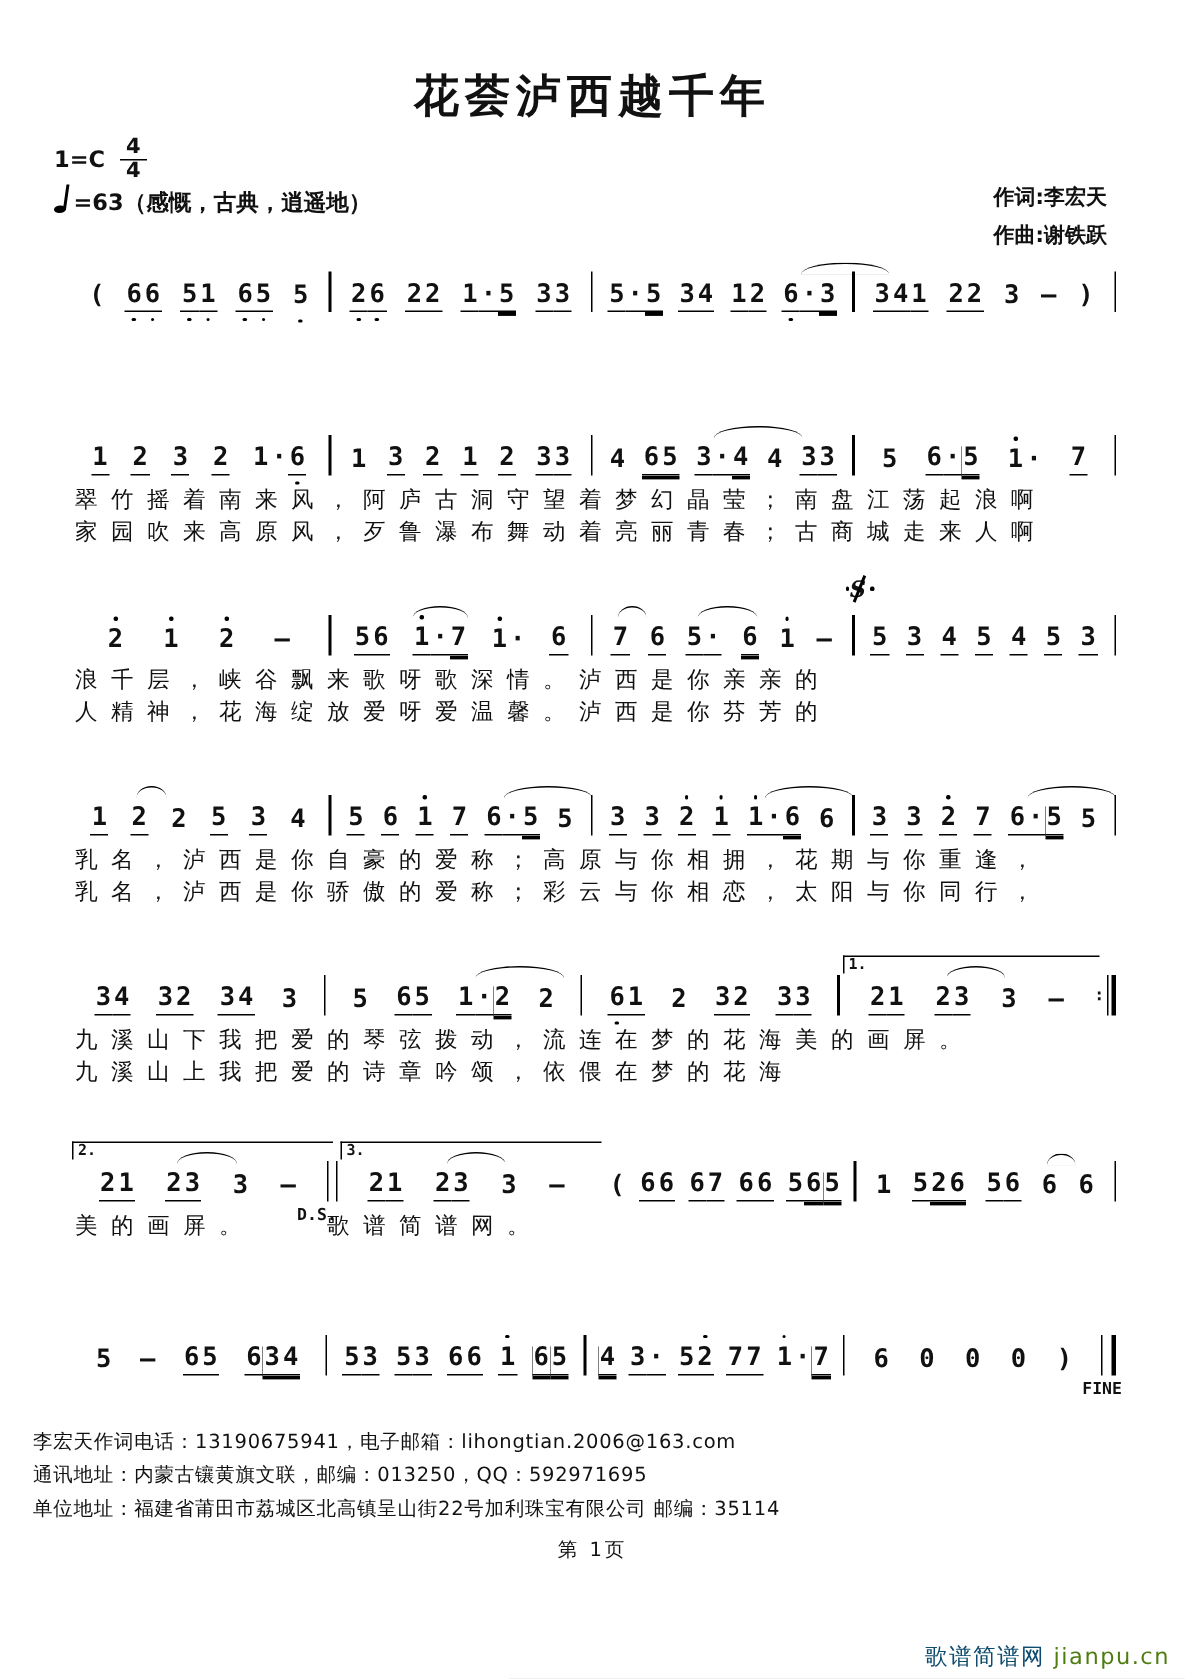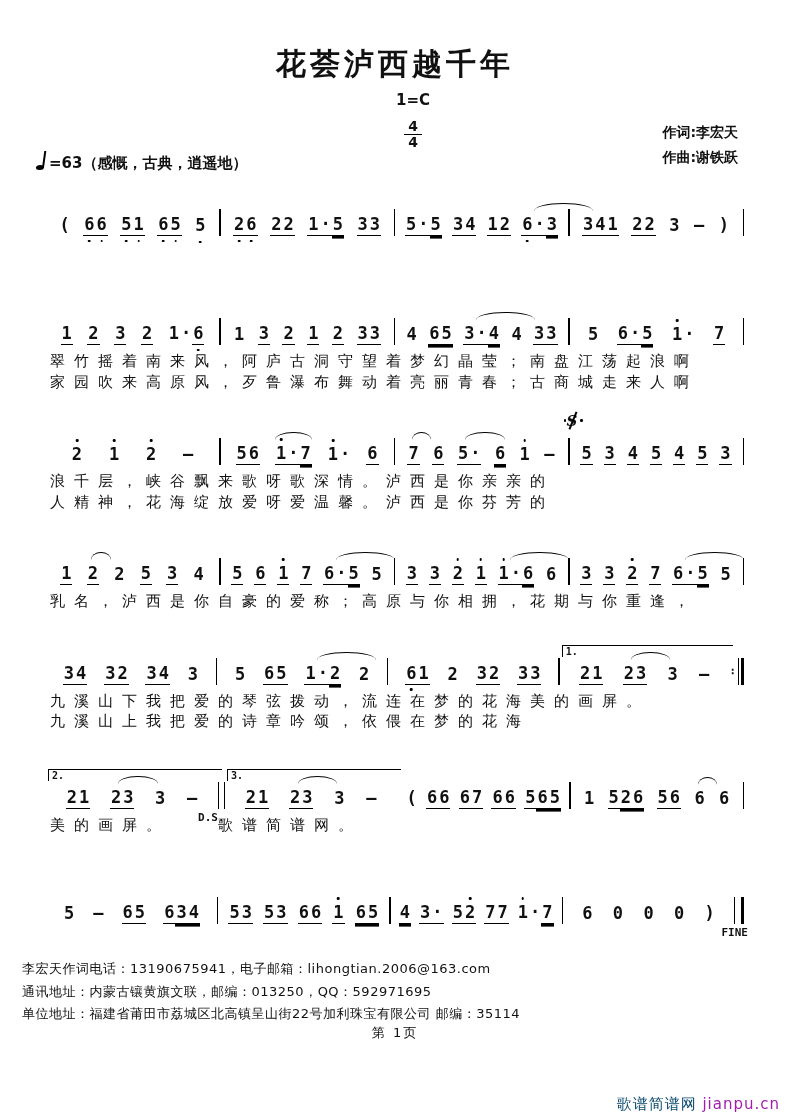--- a/index.html
+++ b/index.html
@@ -4,21 +4,21 @@
 <style>
   html,body{margin:0;padding:0;background:#e8e8e8;}
   .sheet{position:relative;width:790px;height:1119px;margin:0 auto;background:#ffffff;
          color:#111;font-family:"DejaVu Sans",sans-serif;overflow:hidden;}
   
   .title{margin:0;padding-top:44px;text-align:center;font-size:30px;font-weight:bold;
          font-family:"DejaVu Serif",serif;letter-spacing:4px;}
   .credits{position:absolute;right:52px;top:120px;font-size:14px;font-weight:bold;
            line-height:1.75;text-align:left;}
   .meta{margin:6px 0 0 36px;font-weight:bold;}
-  .keyline{font-size:15px;display:flex;align-items:center;gap:10px;flex-direction:column;}
+  .keyline{font-size:15px;display:flex;align-items:center;gap:10px;}
   .tsig{display:inline-block;text-align:center;font-size:14px;line-height:1.05;}
   .tsig .tnum{display:block;padding:0 4px;}
   .tsig .tnum:first-child{border-bottom:1.4px solid #000;}
   .tempoline{margin-top:5px;font-size:15px;display:flex;align-items:center;gap:3px;}
   .qnote{display:inline-block;width:8px;height:5px;background:#000;border-radius:50%;
          position:relative;transform:skew(-8deg);margin-right:2px;top:4px;}
   .qnote i{position:absolute;right:0;bottom:2px;width:1.6px;height:17px;background:#000;}
   
   #score{margin:16px 46px 0 46px;}
   .sys{margin-bottom:26px;}
@@ -486,20 +486,21 @@
             </span>
             <span class="unit">
               <span class="ch">5</span>
             </span>
           </div>
           <div class="barwrap">
             <div class="bar"></div>
           </div>
         </div>
         <div class="lyr">乳名，泸西是你自豪的爱称；高原与你相拥，花期与你重逢，</div>
+        <div class="lyr">乳名，泸西是你骄傲的爱称；彩云与你相恋，太阳与你同行，</div>
       </div>
       <div class="sys">
         <div class="noterow">
           <div class="m">
             <span class="unit">
               <span class="ch u1">3</span>
               <span class="ch u1">4</span>
             </span>
             <span class="unit">
               <span class="ch u1">3</span>
@@ -778,16 +779,16 @@
 
   <div class="contact">
     <p>李宏天作词电话：13190675941，电子邮箱：lihongtian.2006@163.com</p>
     <p>通讯地址：内蒙古镶黄旗文联，邮编：013250，QQ：592971695</p>
     <p>单位地址：福建省莆田市荔城区北高镇呈山街22号加利珠宝有限公司 邮编：35114</p>
   </div>
 
   <div class="pagenum">第 1页</div>
 
   <div class="watermark">
-    <span style="color: #0c4a6e;">歌谱简谱网 </span><span style="color: #a21caf;">jianpu.cn</span>
+    <span style="color: #0c4a6e;">歌谱简谱网 </span><span style="color: #4d7c0f;">jianpu.cn</span>
   </div>
 
 </div>
 
 </body></html>

